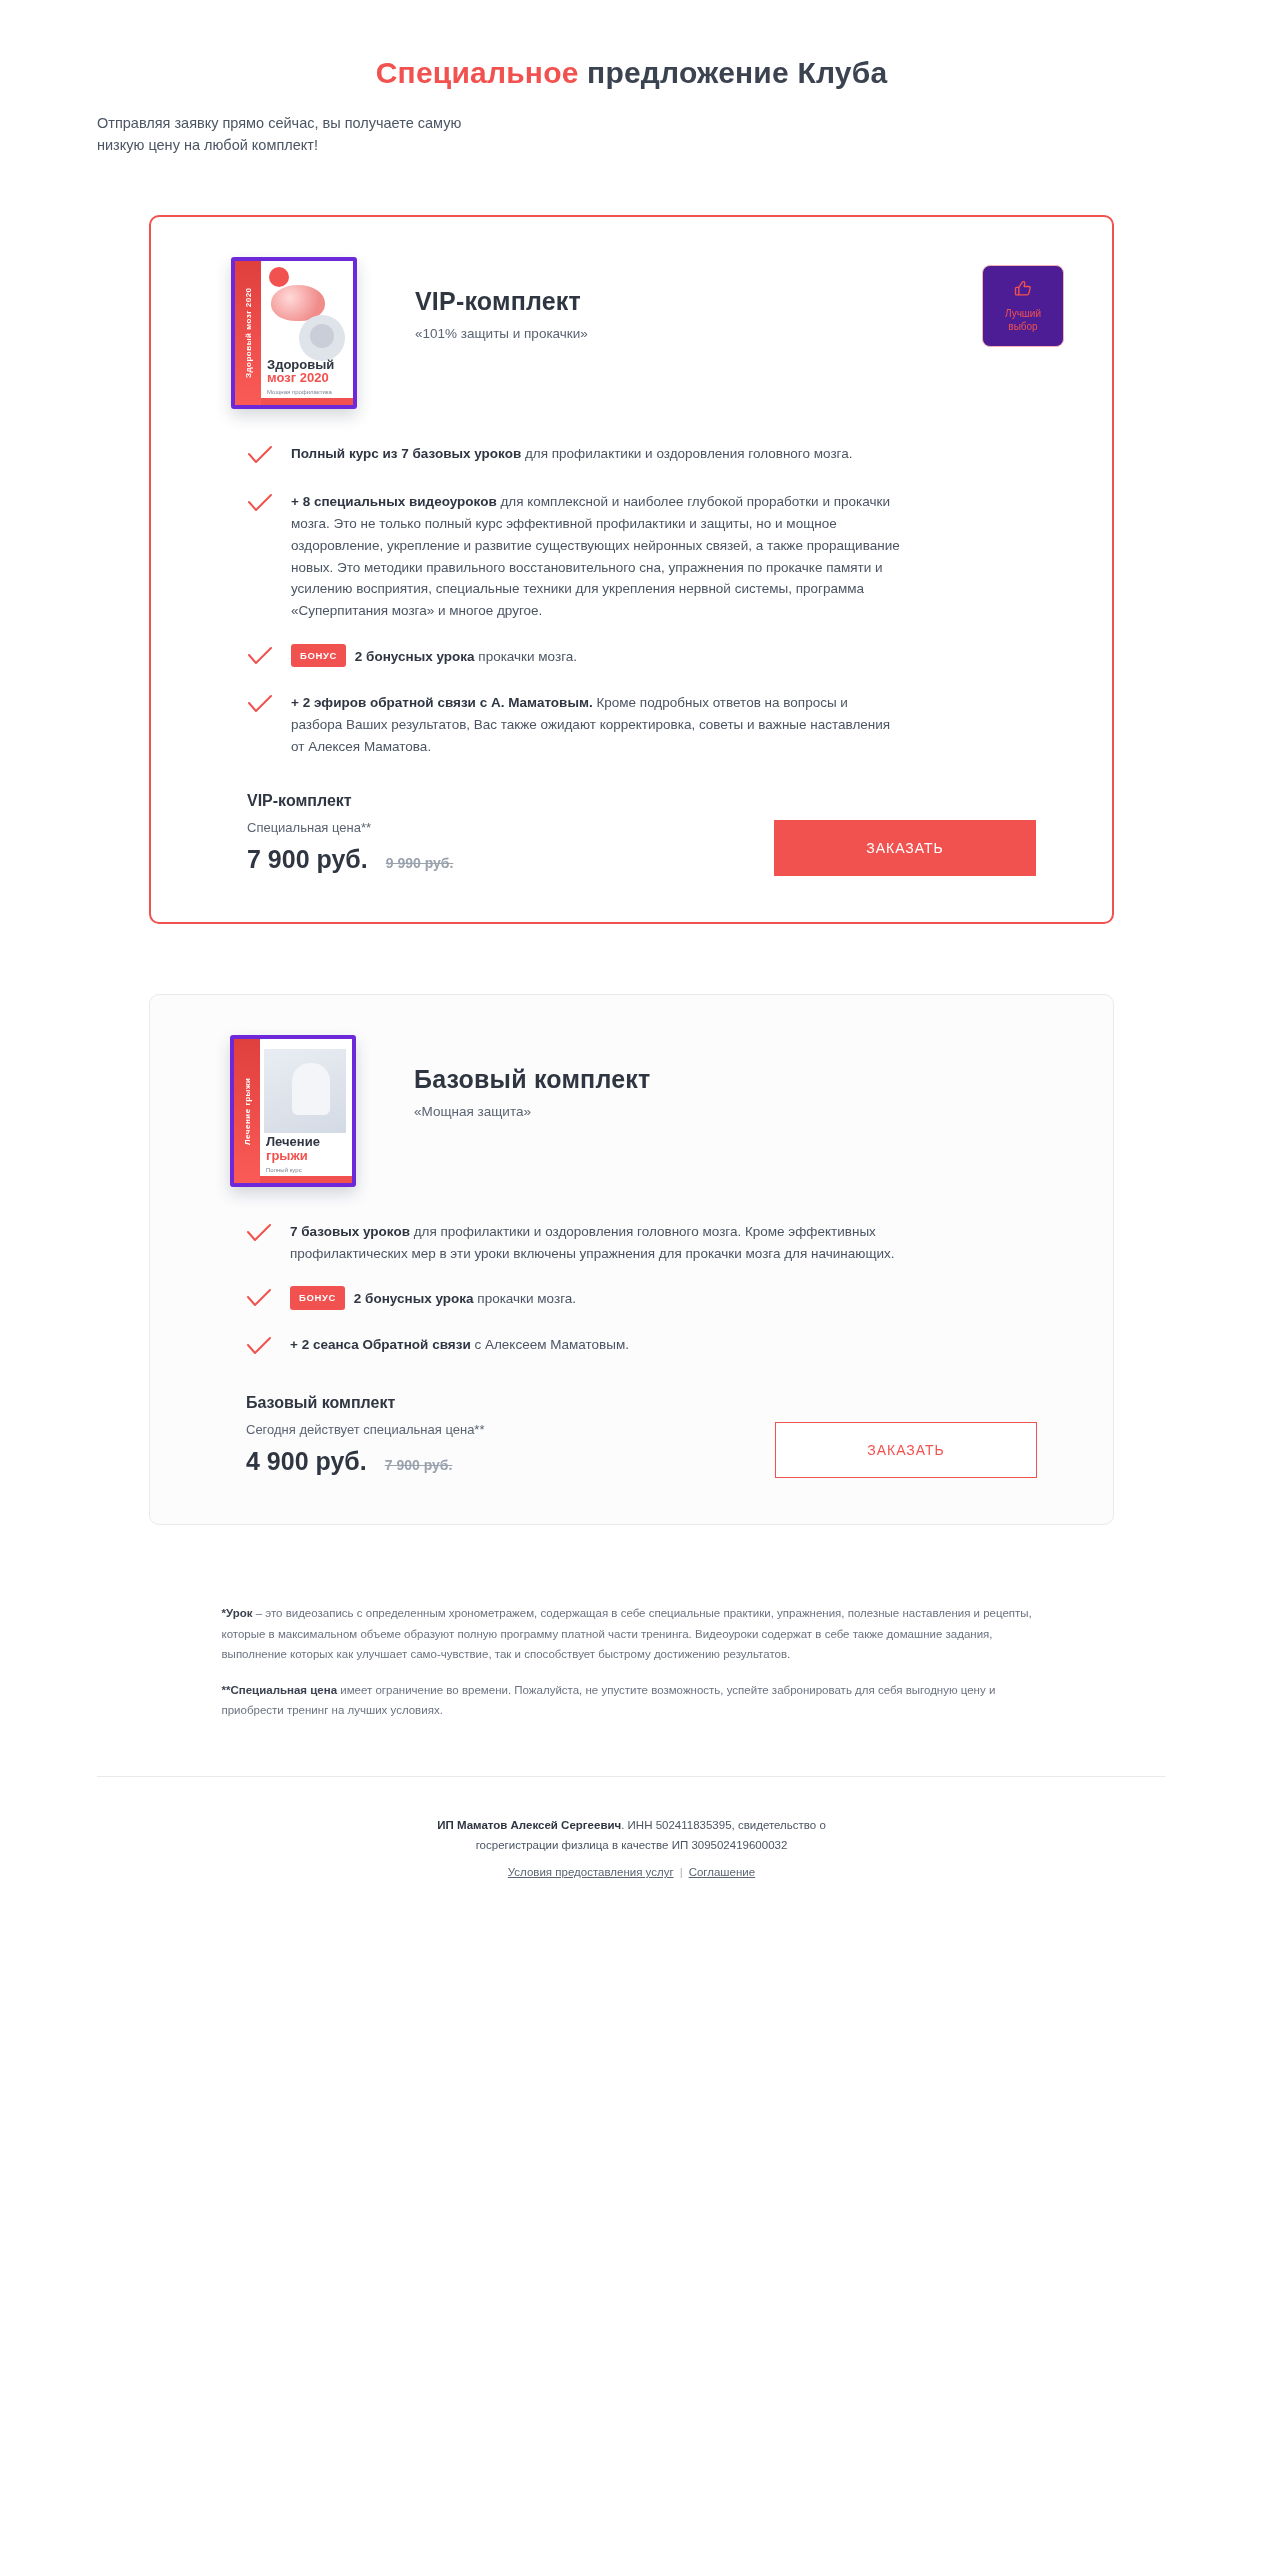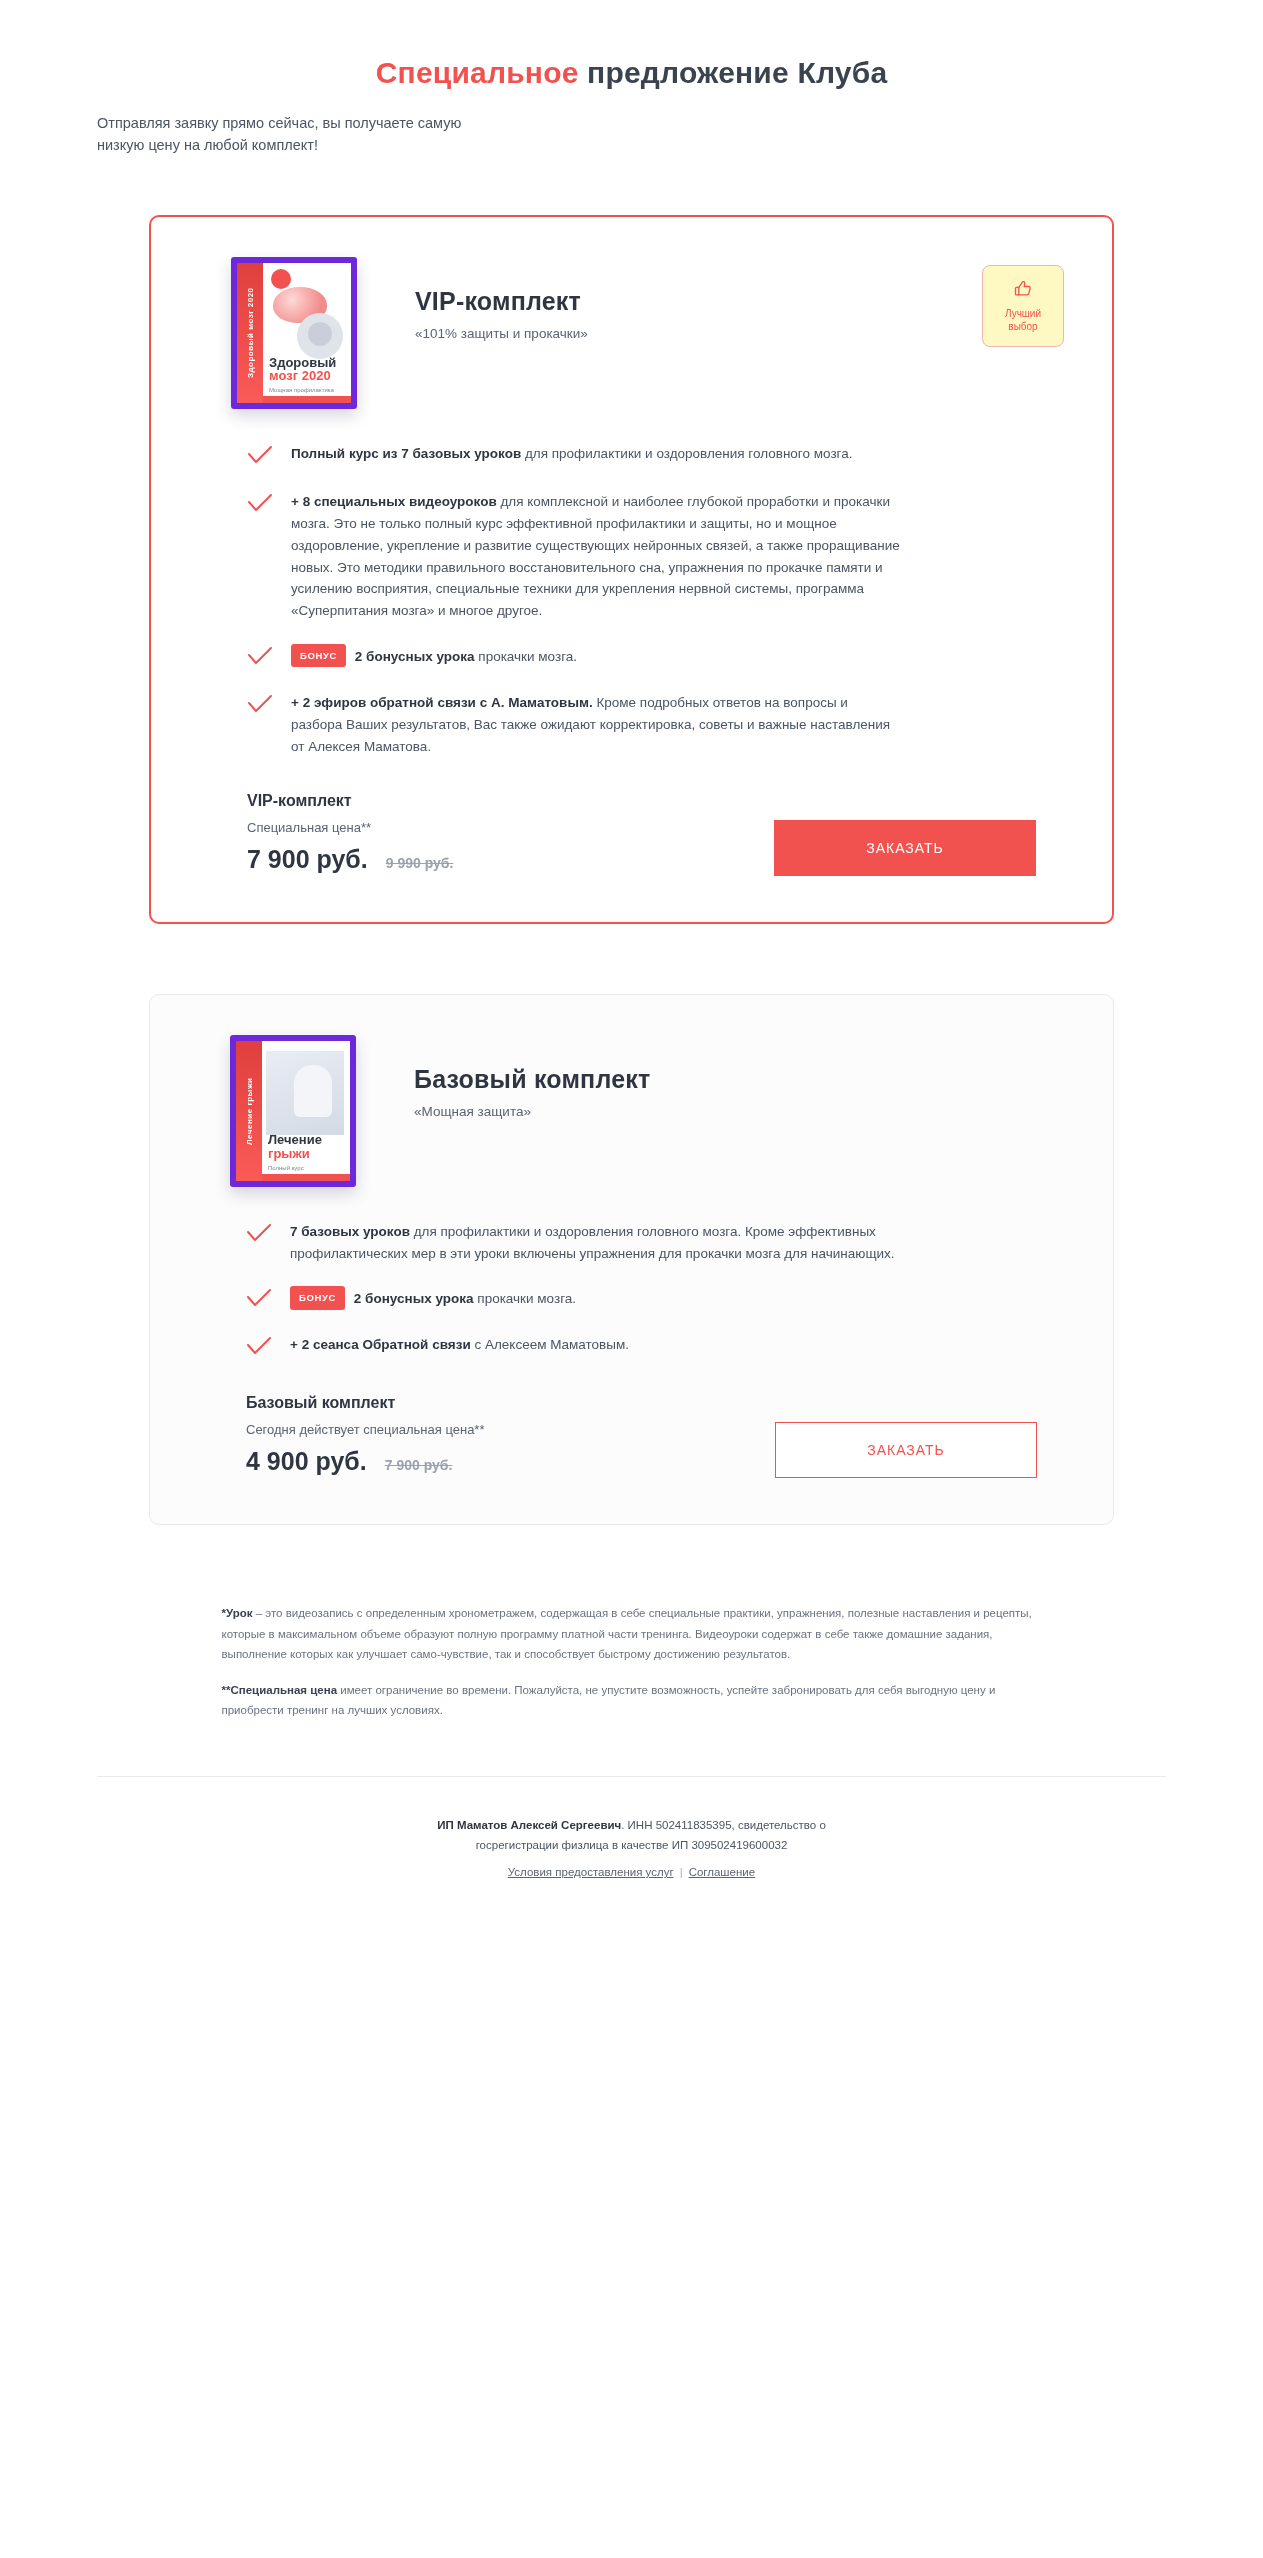--- a/index.html
+++ b/index.html
@@ -63,21 +63,21 @@
     padding-top: 6px;
   }
   .box {
     position: relative;
     width: 126px;
     height: 152px;
     border-radius: 3px;
     box-shadow: 0 7px 16px rgba(30,40,60,.18);
     overflow: hidden;
     background: #ffffff;
-    border: 6px solid #6d28d9;
+    border: 4px solid #6d28d9;
   }
   .box .spine {
     position: absolute; left: 0; top: 0; bottom: 0; width: 26px;
     background: linear-gradient(180deg,#fa5b57,#e0403d);
     color: #fff;
     font-size: 8px;
     font-weight: bold;
     writing-mode: vertical-rl;
     transform: rotate(180deg);
     display: flex; align-items: center; justify-content: center;
@@ -130,21 +130,21 @@
   .kit-title {
     font-size: 25px; font-weight: bold; color: #2f3642; letter-spacing: .2px;
   }
   .kit-sub { margin-top: 10px; font-size: 13.5px; color: #5b6472; }
 
   .best-badge {
     width: 82px; height: 82px; margin-top: 14px;
     border: 1px solid #f2b3b1; border-radius: 8px;
     display: flex; flex-direction: column; align-items: center; justify-content: center;
     color: #f2524f; font-size: 10px; line-height: 1.25; text-align: center;
-    background: #fef9c3;
+    background: #4c1d95;
   }
   .best-badge svg { margin-bottom: 6px; }
 
   
   .features { margin-top: 34px; padding-left: 48px; }
   .feature { display: flex; align-items: flex-start; margin-bottom: 22px; }
   .check {
     flex: 0 0 44px; padding-top: 2px;
   }
   .feature-text {

